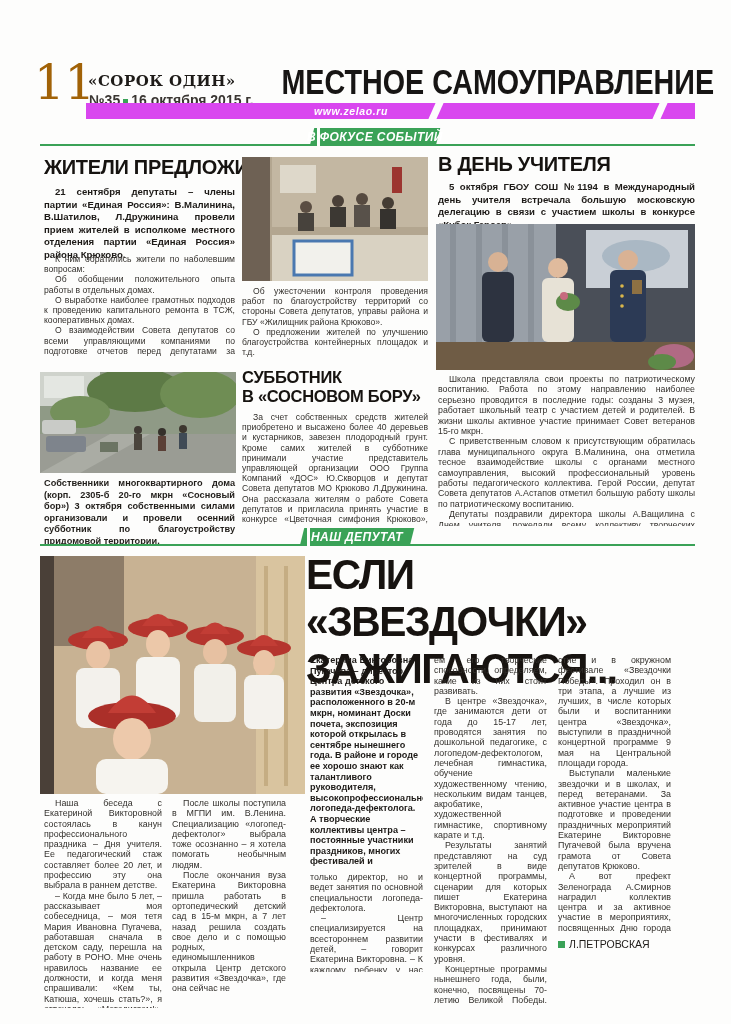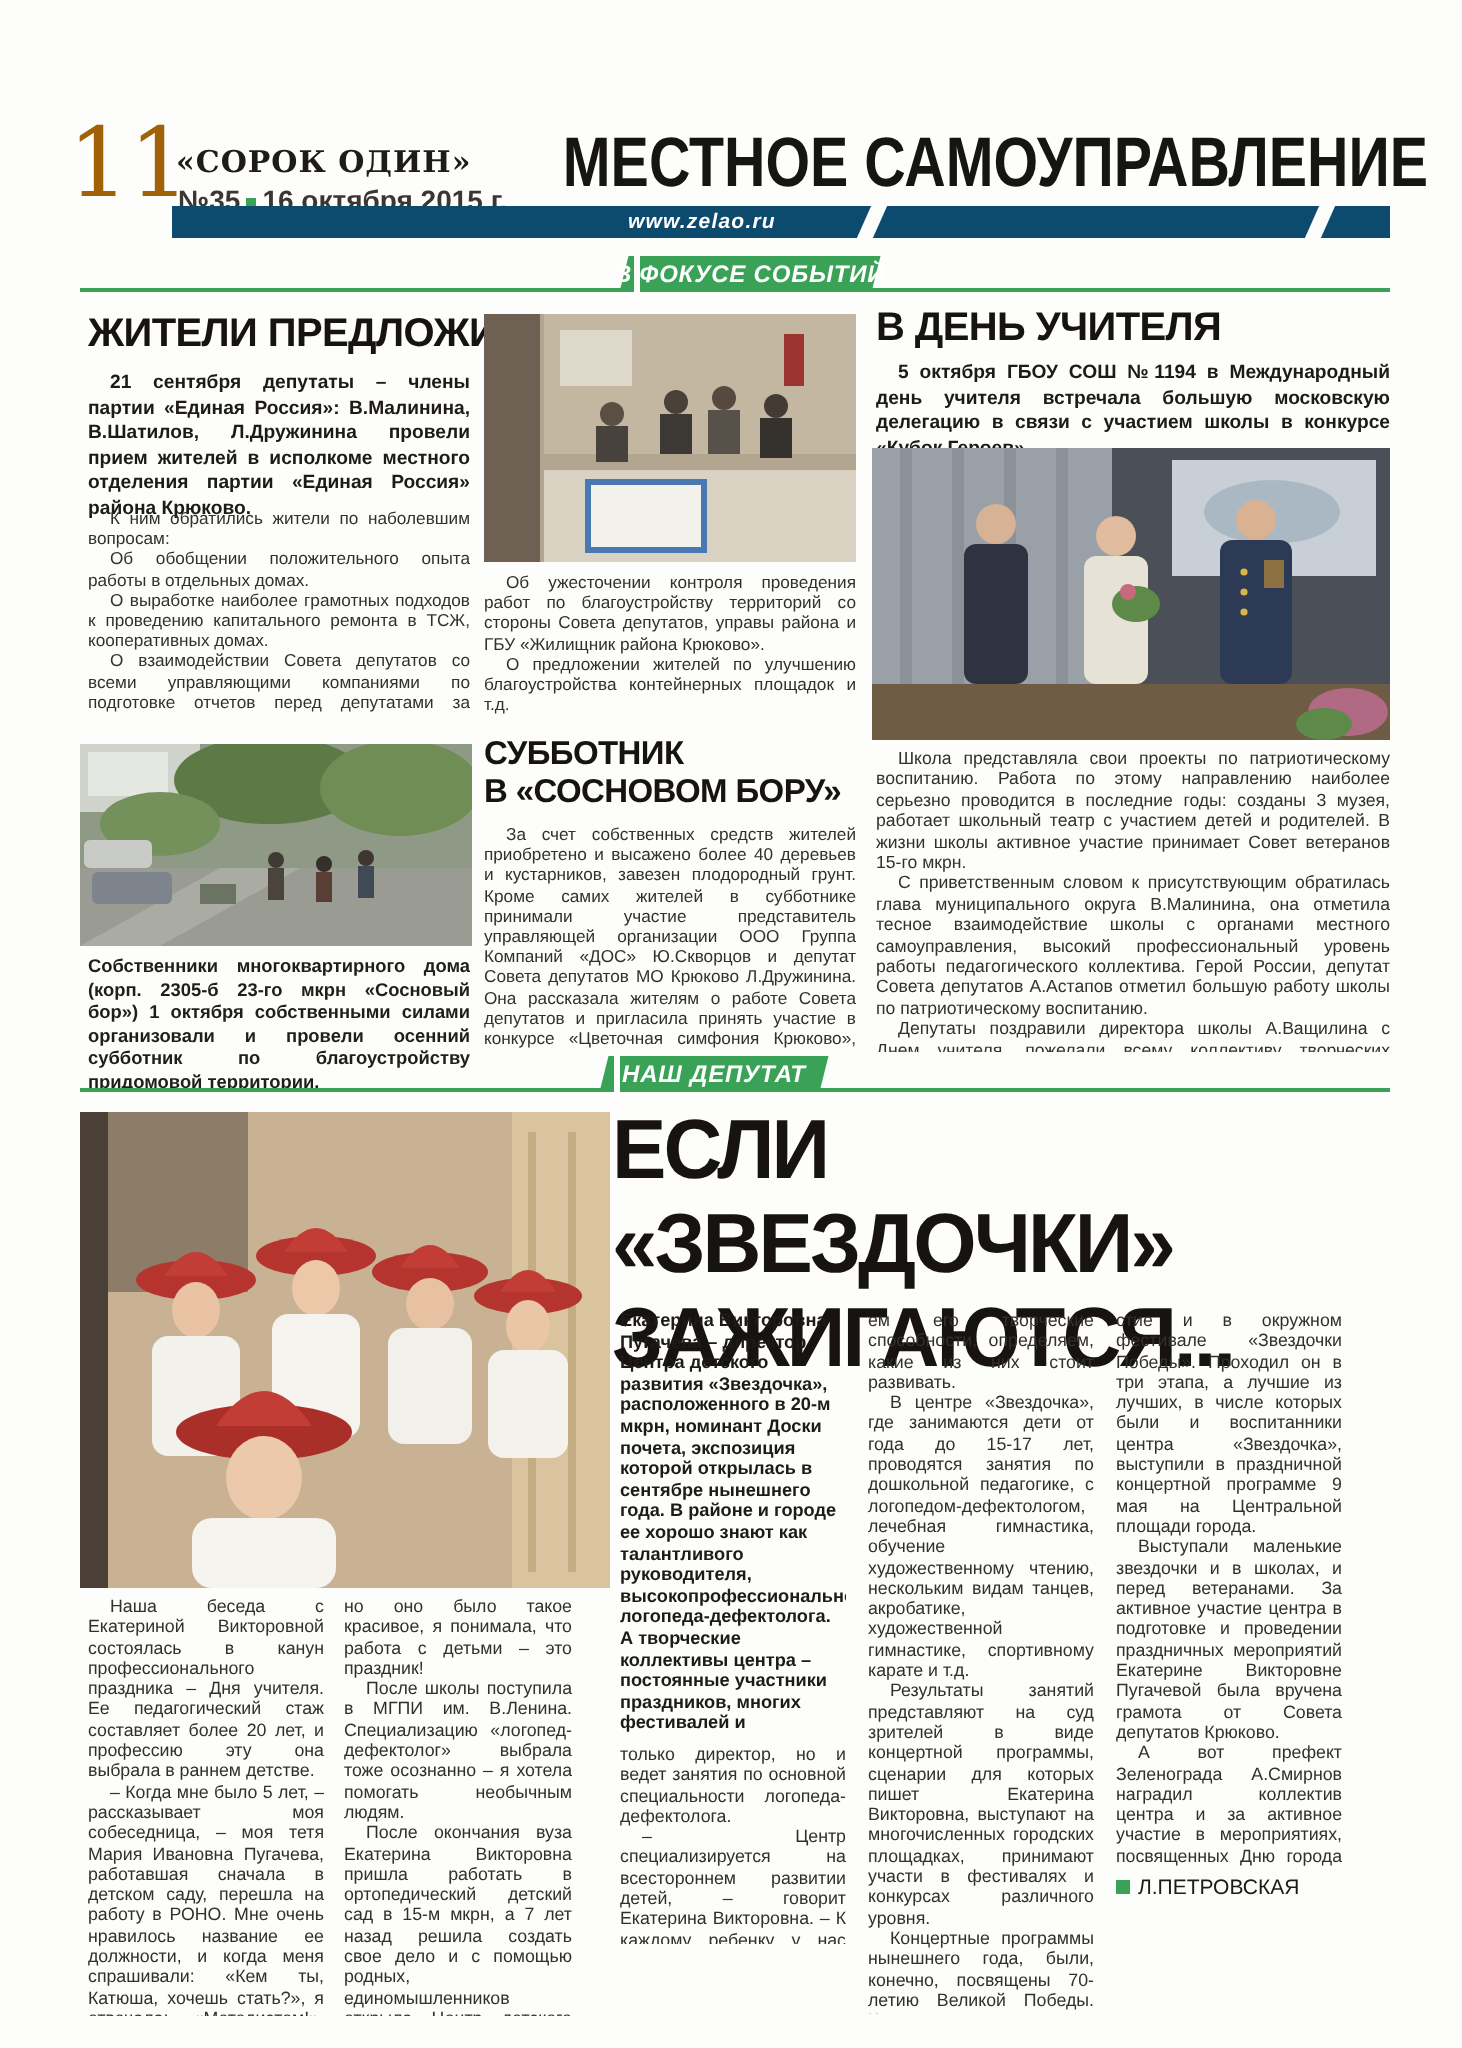--- a/index.html
+++ b/index.html
@@ -9,21 +9,21 @@
   
   .pagenum{position:absolute;left:34px;top:58px;font-family:"DejaVu Serif",serif;
            font-size:48px;line-height:1;color:#a16207;font-weight:400;}
   .brand{position:absolute;left:88px;top:72px;font-family:"DejaVu Serif",serif;
          font-weight:bold;font-size:15px;letter-spacing:.5px;color:#1e1b18;}
   .issue{position:absolute;left:89px;top:92px;font-size:14px;font-weight:bold;color:#3a3632;}
   .issue .sq{display:inline-block;width:5px;height:5px;background:#3aa257;margin:0 3px 1px 3px;}
   .section-title{position:absolute;left:240px;top:62px;width:460px;text-align:center;
                  font-weight:700;font-size:35px;color:#171514;white-space:nowrap;
                  transform:scaleX(.82);transform-origin:center;letter-spacing:0;}
-  .green-bar{position:absolute;left:86px;top:103px;width:609px;height:16px;background:#0c4a6e;}
+  .green-bar{position:absolute;left:86px;top:103px;width:609px;height:16px;background:#d946ef;}
   .green-bar .url{position:absolute;left:228px;top:2px;font-weight:bold;font-style:italic;
                   font-size:10.5px;color:#fff;letter-spacing:.6px;}
   .bar-slash{position:absolute;top:-1px;width:8px;height:18px;background:#fdfdfc;transform:skewX(-24deg);}
   .badge{position:absolute;height:18px;background:#3aa257;transform:skewX(-14deg);
          display:flex;align-items:center;justify-content:center;z-index:3;}
   .badge>span{transform:skewX(14deg);font-weight:bold;font-style:italic;color:#fff;
               font-size:12px;letter-spacing:.4px;white-space:nowrap;}
   .badge .notch{position:absolute;left:5px;top:0;width:3px;height:100%;background:#fdfdfc;}
   .badge-focus{left:312px;top:128px;width:126px;}
   .badge-deputy{left:302px;top:528px;width:110px;}
@@ -124,21 +124,21 @@
       <rect x="6" y="64" width="40" height="16" rx="3" fill="#7e848c"></rect>
       <circle cx="98" cy="58" r="4" fill="#403a34"></circle>
         <rect x="94" y="62" width="8" height="16" fill="#4a443c"></rect>
       <circle cx="122" cy="60" r="4" fill="#35302b"></circle>
         <rect x="118" y="64" width="8" height="15" fill="#5a3f36"></rect>
       <circle cx="143" cy="57" r="4" fill="#3d372f"></circle>
         <rect x="139" y="61" width="8" height="16" fill="#3f4a55"></rect>
       <rect x="60" y="70" width="18" height="10" fill="#6b7463"></rect>
     </svg>
   </div>
-  <div class="caption">Собственники многоквартирного дома (корп. 2305-б 23-го мкрн «Сосновый бор») 1 октября собственными силами организовали и провели осенний субботник по благоустройству придомовой территории.</div>
+  <div class="caption">Собственники многоквартирного дома (корп. 2305-б 20-го мкрн «Сосновый бор») 3 октября собственными силами организовали и провели осенний субботник по благоустройству придомовой территории.</div>
 
   <div class="photo ph-meeting">
     <svg width="186" height="124" viewBox="0 0 186 124" xmlns="http://www.w3.org/2000/svg">
       <rect width="186" height="124" fill="#b3a690"></rect>
       <rect x="0" y="0" width="28" height="124" fill="#6e6154"></rect>
       <rect x="30" y="0" width="156" height="70" fill="#c3b7a2"></rect>
       <rect x="38" y="8" width="36" height="28" fill="#ded8ca"></rect>
       <rect x="150" y="10" width="10" height="26" fill="#9c3530"></rect>
       <circle cx="96" cy="44" r="6" fill="#4a4038"></circle>
         <rect x="88" y="50" width="16" height="20" fill="#3c3833"></rect>
@@ -265,21 +265,20 @@
 
   <div class="feat-col intro-bold">
     <p>Екатерина Викторовна Пугачева – директор Центра детского развития «Звездочка», расположенного в 20-м мкрн, номинант Доски почета, экспозиция которой открылась в сентябре нынешнего года. В районе и городе ее хорошо знают как талантливого руководителя, высокопрофессионального логопеда-дефектолога. А творческие коллективы центра – постоянные участники праздников, многих  фестивалей и конкурсов, проводящихся в Крюково, Зеленограде и Москве.</p>
   </div>
 
   <div class="feat-col col1a">
     <p>Наша беседа с Екатериной Викторовной состоялась в канун профессионального праздника – Дня учителя. Ее педагогический стаж составляет более 20 лет, и профессию эту она выбрала в раннем детстве.</p>
     <p>– Когда мне было 5 лет, – рассказывает моя собеседница, – моя тетя Мария Ивановна Пугачева, работавшая сначала в детском саду, перешла на работу в РОНО. Мне очень нравилось название ее должности, и когда меня спрашивали: «Кем ты, Катюша, хочешь стать?», я отвечала: «Методистом!». Не зная, что означает это слово,</p>
   </div>
   <div class="feat-col col1b">
-    <p class="noind">но оно было такое красивое, я понимала, что работа с детьми – это праздник!</p>
     <p>После школы поступила в МГПИ им. В.Ленина. Специализацию «логопед-дефектолог» выбрала тоже осознанно – я хотела помогать необычным людям.</p>
     <p>После окончания вуза Екатерина Викторовна пришла работать в ортопедический детский сад в 15-м мкрн, а 7 лет назад решила создать свое дело и с помощью родных, единомышленников открыла Центр детского развития «Звездочка», где она сейчас не</p>
   </div>
   <div class="feat-col col2b">
     <p class="noind">только директор, но и ведет занятия по основной специальности логопеда-дефектолога.</p>
     <p>– Центр специализируется на всестороннем развитии детей, – говорит Екатерина Викторовна. – К каждому ребенку у нас индивидуальный подход, на первом этапе мы тестируем его, выявля-</p>
   </div>
   <div class="feat-col col3">
     <p class="noind">ем его творческие способности, определяем, какие из них стоит развивать.</p>
     <p>В центре «Звездочка», где занимаются дети от года до 15-17 лет, проводятся занятия по дошкольной педагогике, с логопедом-дефектологом, лечебная гимнастика, обучение художественному чтению, нескольким видам танцев, акробатике, художественной гимнастике, спортивному карате и т.д.</p>

